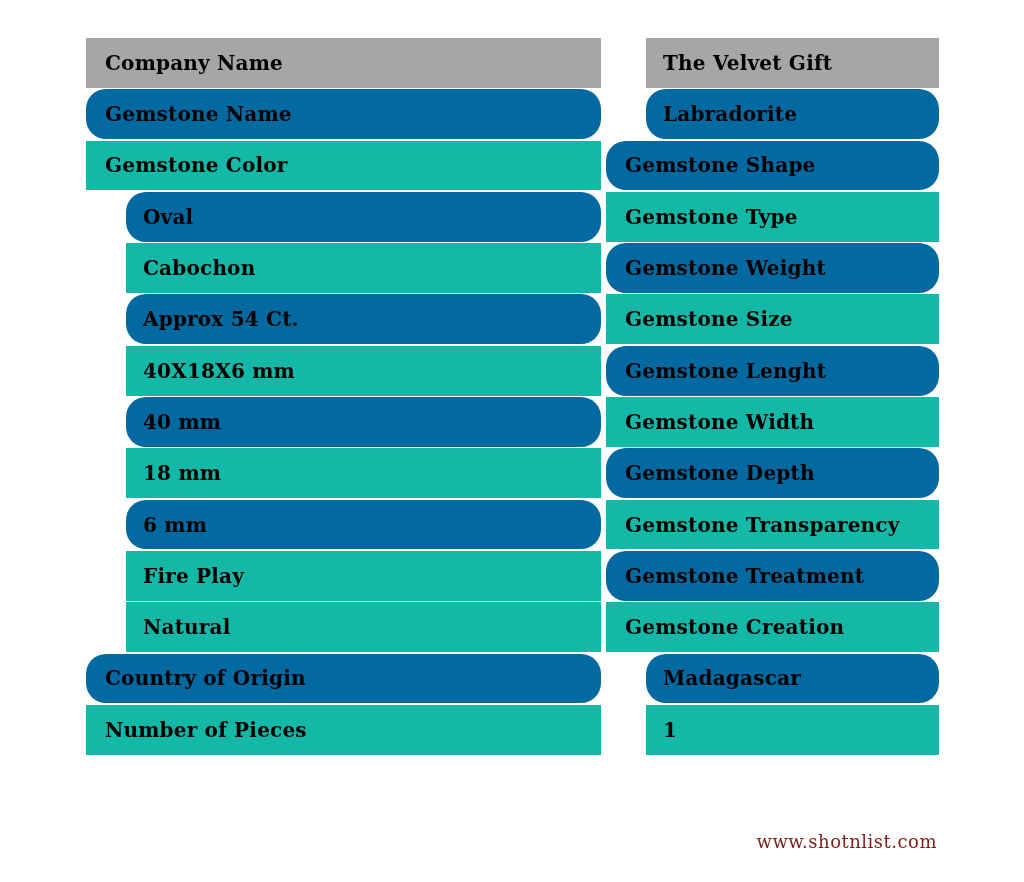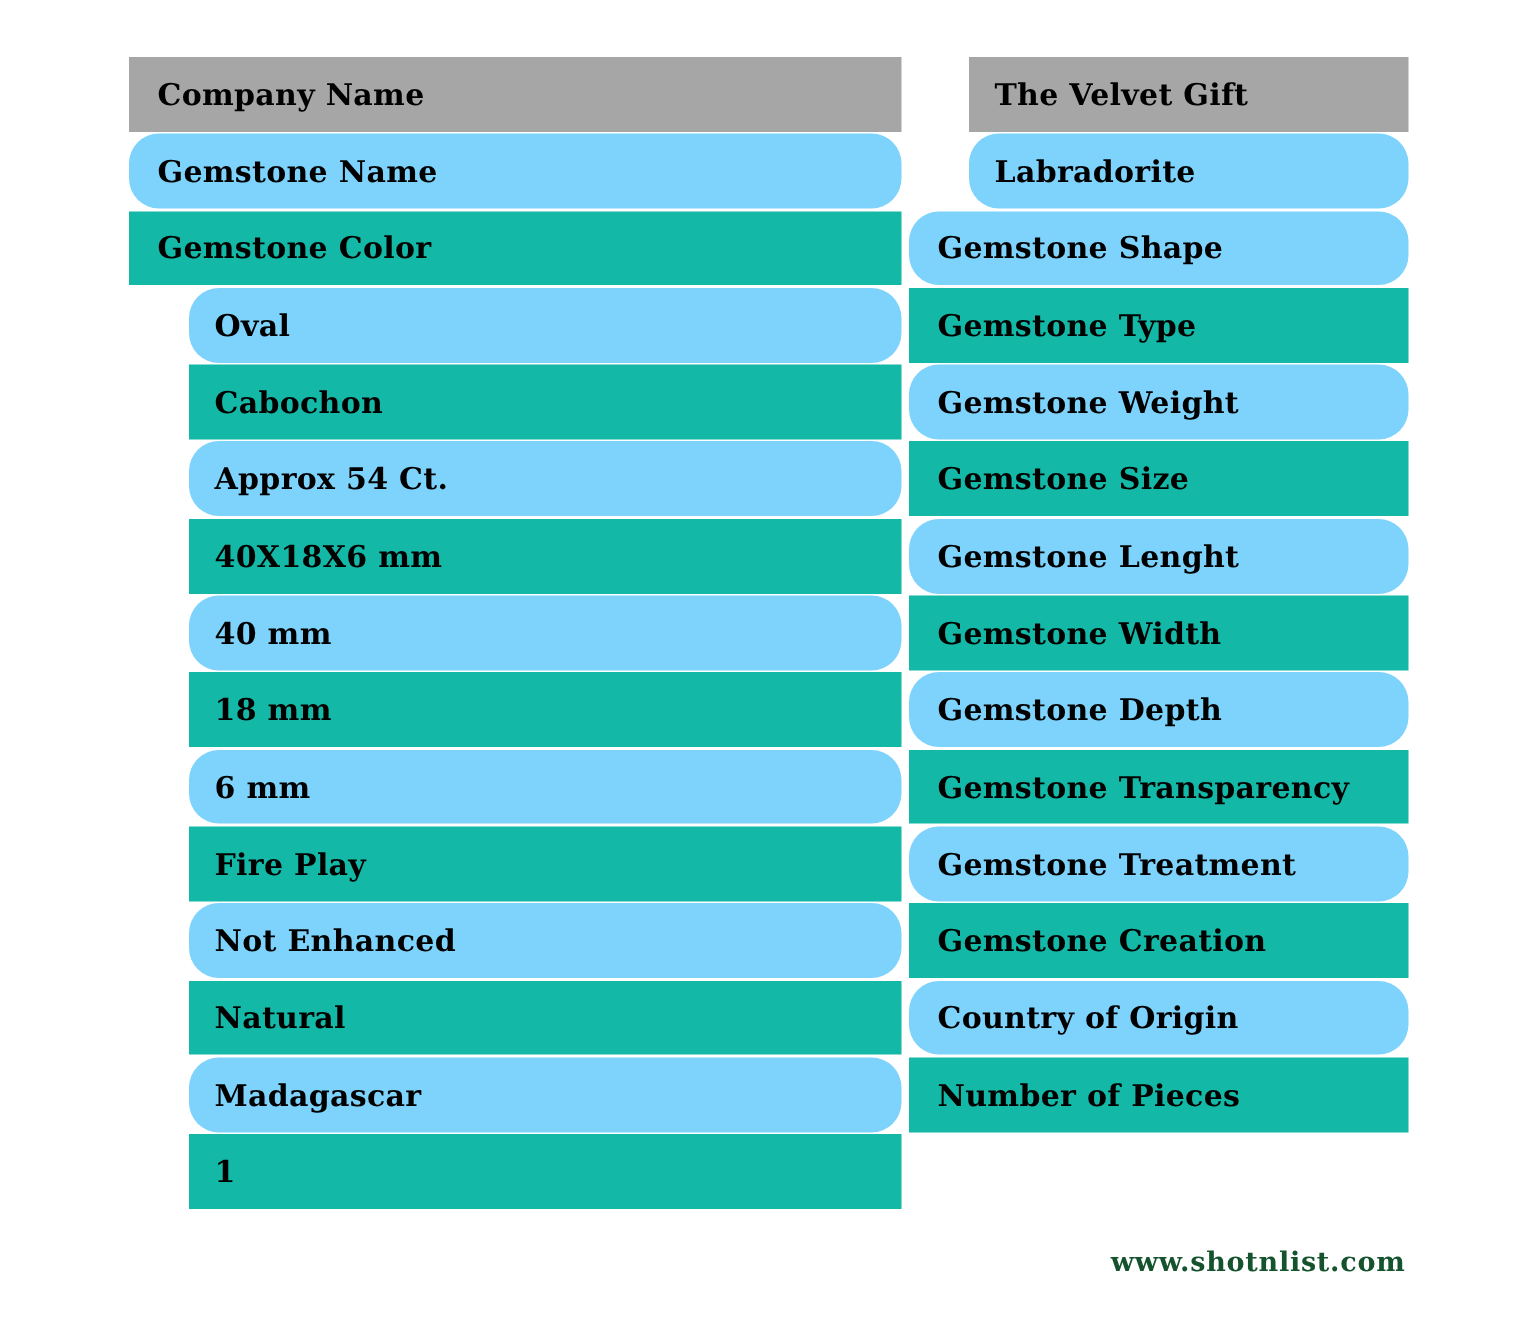--- a/index.html
+++ b/index.html
@@ -32,30 +32,30 @@
     font-weight: 700;
     font-size: 20px;
     letter-spacing: 0.2px;
     color: #000000;
     white-space: nowrap;
     overflow: hidden;
   }
   .cell.label { padding-left: 19px; }
   .cell.value { padding-left: 17px; margin-left: 40px; }
   .cell.th    { background: #a6a6a6; }
-  .cell.alt   { background: #7dd3fc; border-radius: 20px; }
+  .cell.alt   { background: #0369a1; border-radius: 20px; }
   .cell.plain { background: #14b8a6; }
   .watermark {
     position: absolute;
     top: 831px;
     right: 87px;
-    font-weight: 700;
+    font-weight: 400;
     font-size: 18px;
     letter-spacing: 0.5px;
-    color: #14532d;
+    color: #7f1d1d;
   }
 </style>
 </head>
 <body>
 
 <div class="page">
 
   <div class="spec-table">
     <div class="cell label th">Company Name</div>
     <div class="cell value th">The Velvet Gift</div>
@@ -73,23 +73,22 @@
       <div class="cell value plain">40X18X6 mm</div>
       <div class="cell label alt">Gemstone Lenght</div>
       <div class="cell value alt">40 mm</div>
       <div class="cell label plain">Gemstone Width</div>
       <div class="cell value plain">18 mm</div>
       <div class="cell label alt">Gemstone Depth</div>
       <div class="cell value alt">6 mm</div>
       <div class="cell label plain">Gemstone Transparency</div>
       <div class="cell value plain">Fire Play</div>
       <div class="cell label alt">Gemstone Treatment</div>
-      <div class="cell value alt">Not Enhanced</div>
+      <div class="cell value plain">Natural</div>
       <div class="cell label plain">Gemstone Creation</div>
-      <div class="cell value plain">Natural</div>
       <div class="cell label alt">Country of Origin</div>
       <div class="cell value alt">Madagascar</div>
       <div class="cell label plain">Number of Pieces</div>
       <div class="cell value plain">1</div>
     </div>
 
   <div class="watermark">www.shotnlist.com</div>
 
 </div>
 

